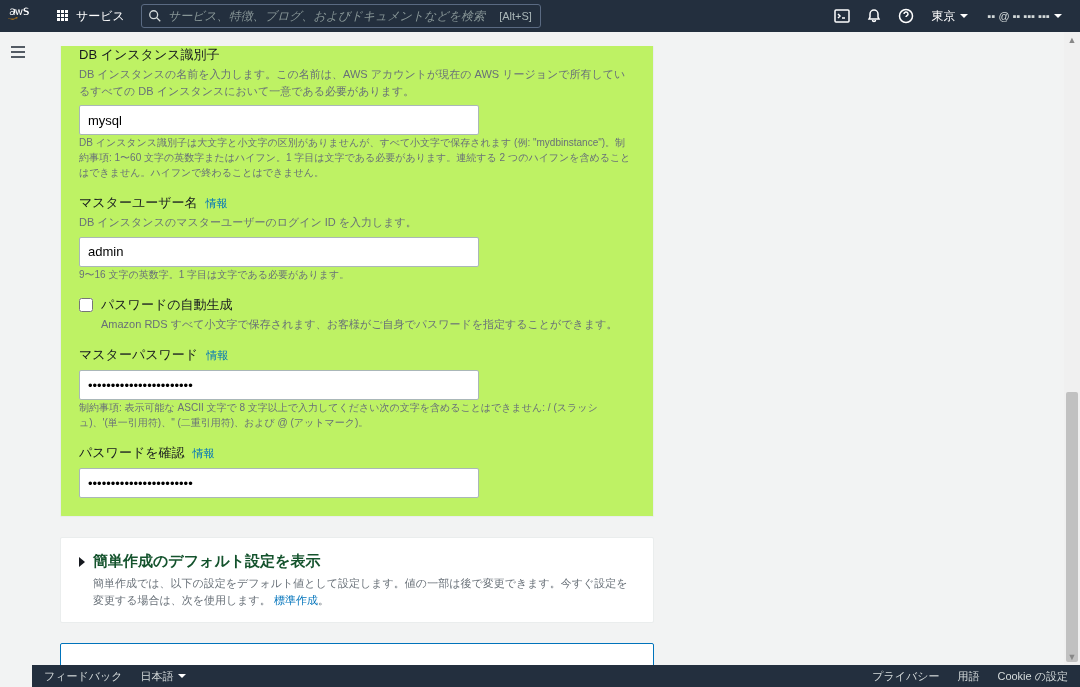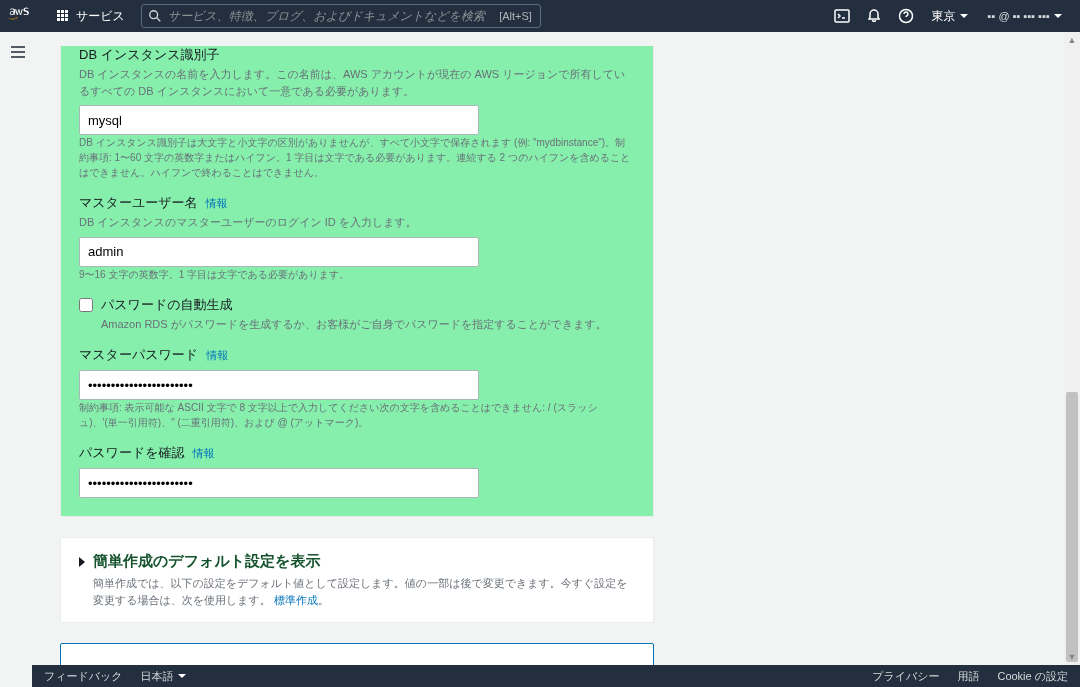--- a/index.html
+++ b/index.html
@@ -27,21 +27,21 @@
 .left-toggle { position: absolute; top: 40px; left: 6px; width: 24px; height: 24px; display: flex; align-items: center; justify-content: center; cursor: pointer; }
 .hamburger-line, .hamburger-line::before, .hamburger-line::after { content: ""; display: block; width: 14px; height: 1.5px; background: #545b64; position: relative; }
 .hamburger-line::before { position: absolute; top: -5px; }
 .hamburger-line::after { position: absolute; top: 5px; }
 
 
 .scroll-area { position: absolute; top: 32px; left: 36px; right: 16px; bottom: 22px; overflow: hidden; }
 .content-col { width: 594px; margin-left: 24px; }
 
 
-.panel { background: #86efac; border: 1px solid #eaeded; border-radius: 0 0 2px 2px; border-top: none; padding: 0 18px 18px; margin-bottom: 20px; }
+.panel { background: #bef264; border: 1px solid #eaeded; border-radius: 0 0 2px 2px; border-top: none; padding: 0 18px 18px; margin-bottom: 20px; }
 .field-group { margin-top: 14px; }
 .field-label { font-size: 13px; color: #16191f; font-weight: 400; display: flex; align-items: center; gap: 8px; }
 .info-link { color: #0073bb; font-size: 11px; font-weight: 400; cursor: pointer; }
 .field-desc { font-size: 11px; color: #687078; line-height: 1.5; margin-top: 2px; }
 .text-input { width: 400px; height: 30px; border: 1px solid #aab7b8; border-radius: 2px; padding: 0 8px; font-size: 13px; margin-top: 6px; outline: none; }
 .help-text { font-size: 10px; color: #687078; line-height: 1.5; }
 .checkbox-row { display: flex; align-items: flex-start; gap: 8px; }
 .checkbox-row input[type=checkbox] { width: 14px; height: 14px; margin-top: 2px; cursor: pointer; }
 .checkbox-row .cb-body { flex: 1; }
 .cb-label { font-size: 13px; color: #16191f; }
@@ -155,21 +155,21 @@
         </div>
         <div class="field-desc">DB インスタンスのマスターユーザーのログイン ID を入力します。</div>
         <input class="text-input" type="text" value="admin" style="">
         <div class="help-text">9〜16 文字の英数字。1 字目は文字である必要があります。</div>
       </div>
 
       <div class="field-group checkbox-row">
         <input type="checkbox" style="">
         <div class="cb-body">
           <div class="cb-label">パスワードの自動生成</div>
-          <div class="field-desc">Amazon RDS がパスワードを生成するか、お客様がご自身でパスワードを指定することができます。</div>
+          <div class="field-desc">Amazon RDS すべて小文字で保存されます、お客様がご自身でパスワードを指定することができます。</div>
         </div>
       </div>
 
       <div class="field-group">
         <div class="field-label">
           <span>マスターパスワード</span>
           <span class="info-link">情報</span>
         </div>
         <input class="text-input" type="password" value="●●●●●●●●●●●●●●●●●●●●●●●" style="">
         <div class="help-text">制約事項: 表示可能な ASCII 文字で 8 文字以上で入力してください次の文字を含めることはできません: / (スラッシュ)、'(単一引用符)、" (二重引用符)、および @ (アットマーク)。</div>

